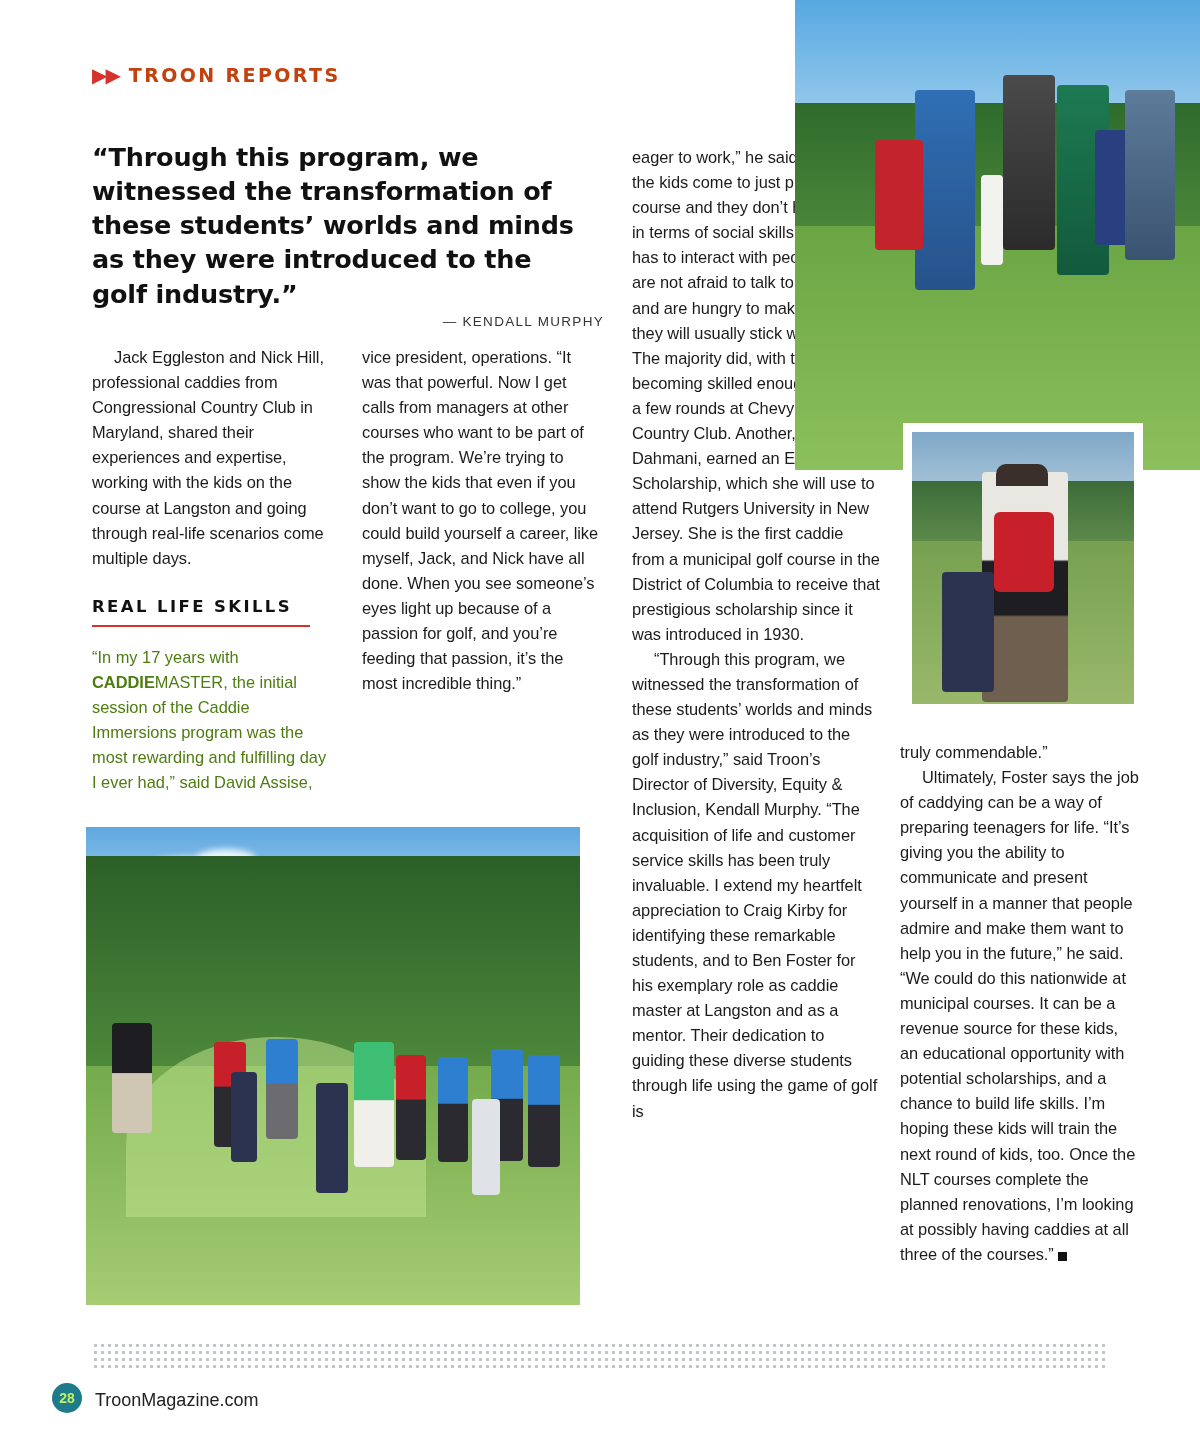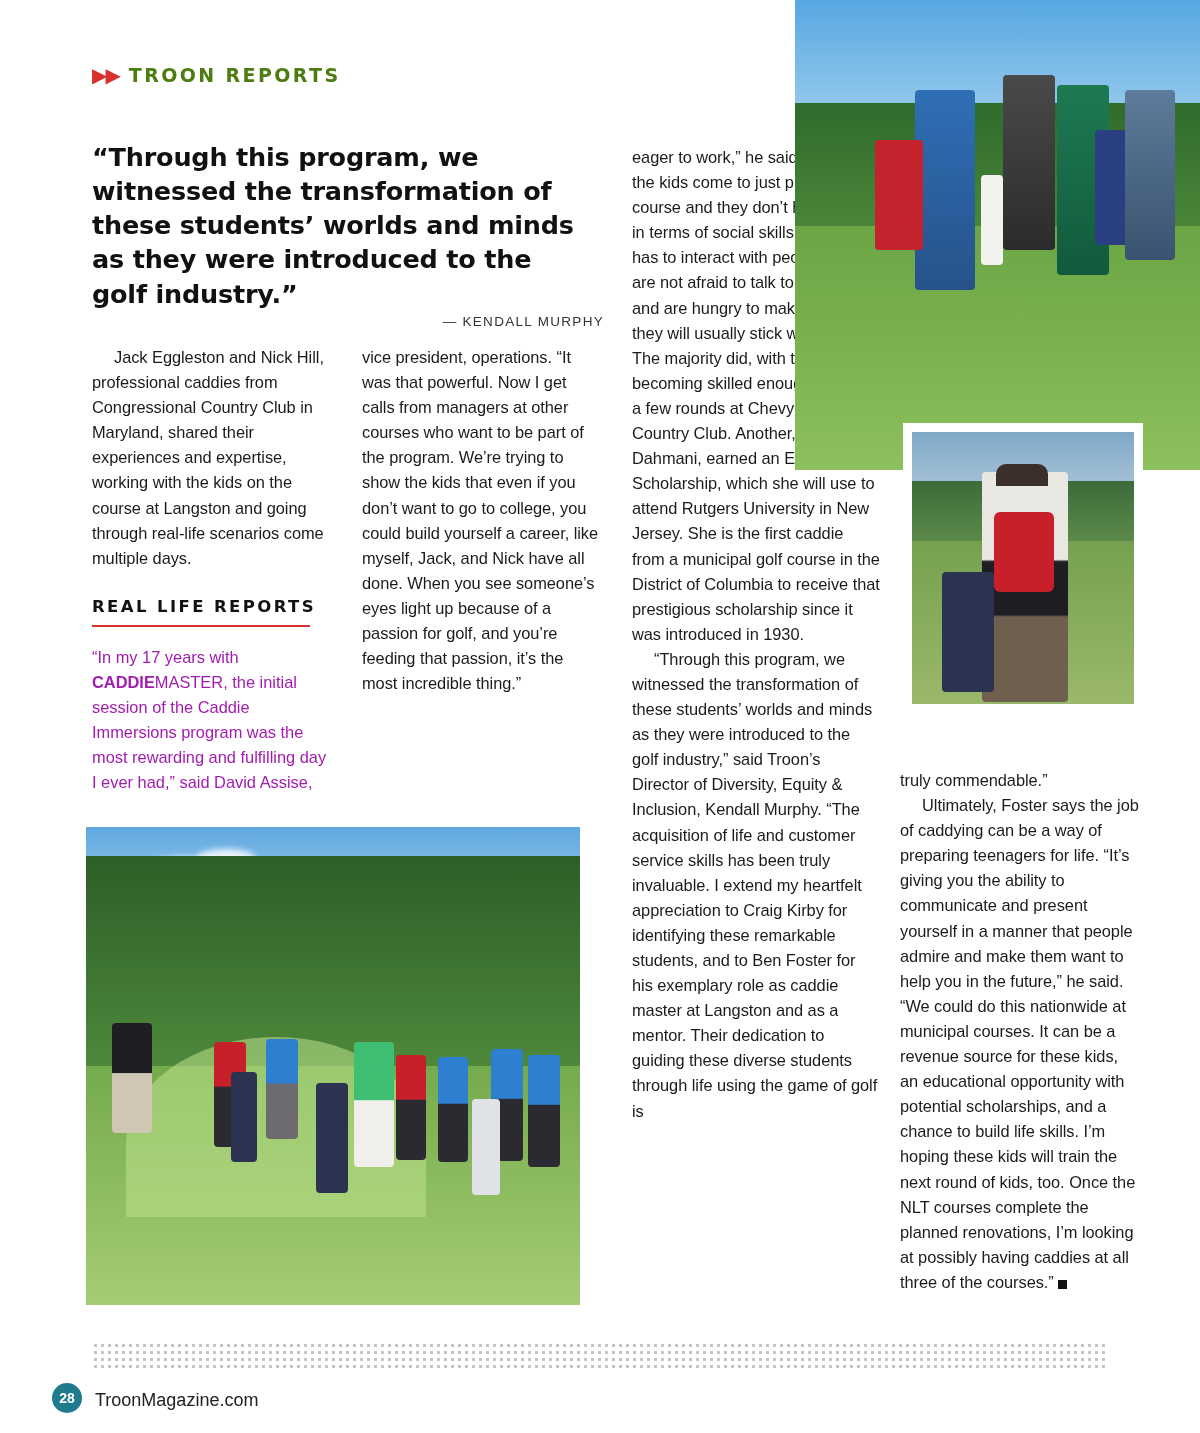--- a/index.html
+++ b/index.html
@@ -29,21 +29,21 @@
     color: #d6312b;
     font-size: 20px;
     line-height: 1;
     letter-spacing: -2px;
   }
   .kicker .kicker-text {
     font-family: "DejaVu Sans", sans-serif;
     font-size: 19px;
     font-weight: bold;
     letter-spacing: 2.4px;
-    color: #4d7c0f;
+    color: #c2410c;
   }
 
   
   .pullquote {
     position: absolute;
     left: 92px;
     top: 140px;
     width: 500px;
     font-family: "DejaVu Sans", sans-serif;
     font-size: 25.5px;
@@ -78,21 +78,21 @@
   .col p + p {
     text-indent: 22px;
   }
   .col p.first {
     text-indent: 22px;
   }
 
   #col1 { left: 92px;  top: 345px; width: 238px; }
   #col2 { left: 362px; top: 345px; width: 240px; }
   #col3 { left: 632px; top: 145px; width: 248px; }
-  #col4 { left: 900px; top: 768px; width: 240px; }
+  #col4 { left: 900px; top: 740px; width: 240px; }
 
   
   .section-head {
     position: absolute;
     left: 92px;
     top: 597px;
     width: 238px;
   }
   .section-head .section-title {
     font-family: "DejaVu Sans", sans-serif;
@@ -107,21 +107,21 @@
     width: 218px;
   }
 
   #col1b {
     position: absolute;
     left: 92px;
     top: 645px;
     width: 238px;
     font-size: 16.4px;
     line-height: 1.53;
-    color: #a21caf;
+    color: #4d7c0f;
   }
   #col1b b { font-weight: bold; }
 
   
   .photo {
     position: absolute;
     overflow: hidden;
     background: #cfd8cf;
   }
   .photo .sky {
@@ -189,21 +189,21 @@
     background-size: 7px 7px;
   }
   .folio-circle {
     position: absolute;
     left: 52px;
     top: 1383px;
     width: 30px;
     height: 30px;
     border-radius: 50%;
     background: #1f7a8c;
-    color: #ffffff;
+    color: #bef264;
     font-size: 14px;
     font-weight: bold;
     display: flex;
     align-items: center;
     justify-content: center;
   }
   .folio-text {
     position: absolute;
     left: 95px;
     top: 1390px;
@@ -230,21 +230,21 @@
   </div>
 
   <div class="pullquote">“Through this program, we witnessed the transformation of these students’ worlds and minds as they were introduced to the golf industry.”</div>
   <div class="pullquote-attr">— KENDALL MURPHY</div>
 
   <div class="col" id="col1">
     <p class="first">Jack Eggleston and Nick Hill, professional caddies from Congressional Country Club in Maryland, shared their experiences and expertise, working with the kids on the course at Langston and going through real-life scenarios come multiple days.</p>
   </div>
 
   <div class="section-head">
-    <div class="section-title">REAL LIFE REPORTS</div>
+    <div class="section-title">REAL LIFE SKILLS</div>
     <div class="rule"></div>
   </div>
 
   <div id="col1b">
     <span>“In my 17 years with </span><b>CADDIE</b><span>MASTER, the initial session of the Caddie Immersions program was the most rewarding and fulfilling day I ever had,” said David Assise,</span>
   </div>
 
   <div class="col" id="col2">
     <p>vice president, operations. “It was that powerful. Now I get calls from managers at other courses who want to be part of the program. We’re trying to show the kids that even if you don’t want to go to college, you could build yourself a career, like myself, Jack, and Nick have all done. When you see someone’s eyes light up because of a passion for golf, and you’re feeding that passion, it’s the most incredible thing.”</p>
   </div>

